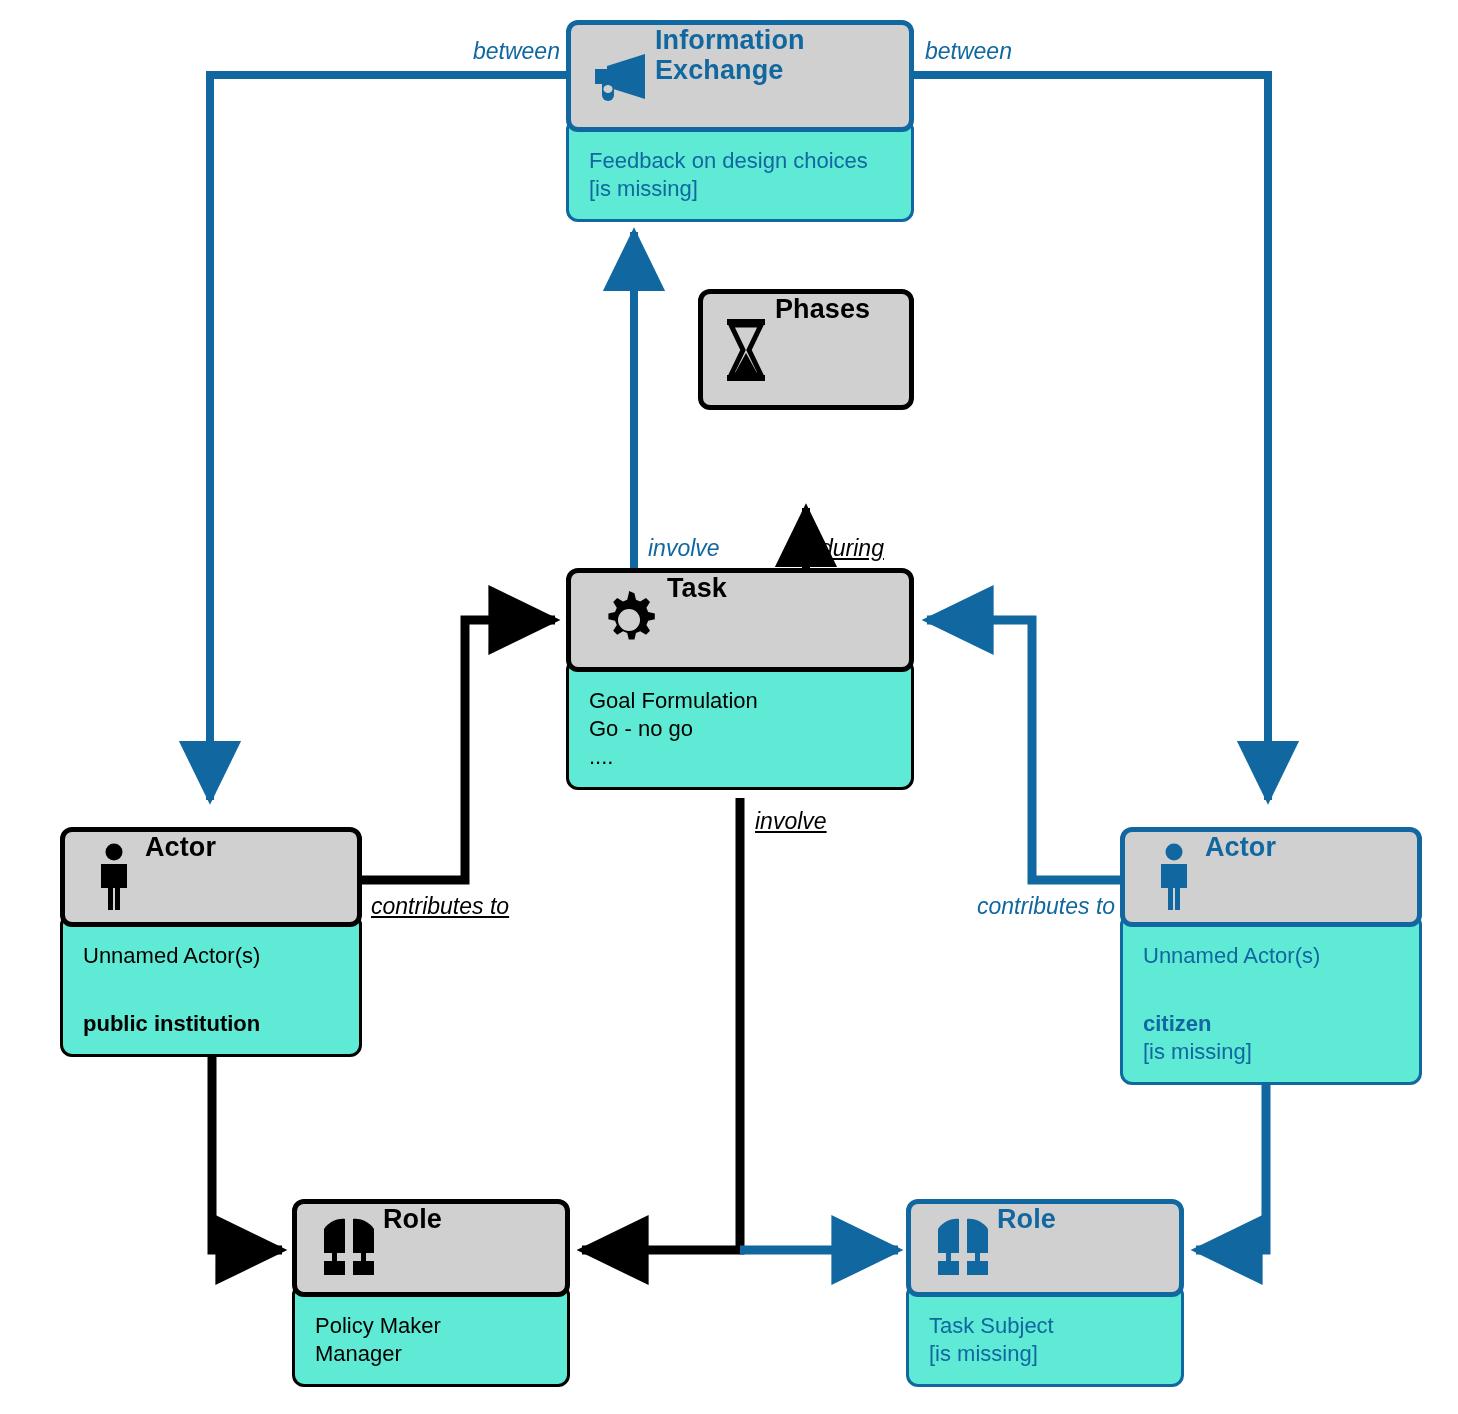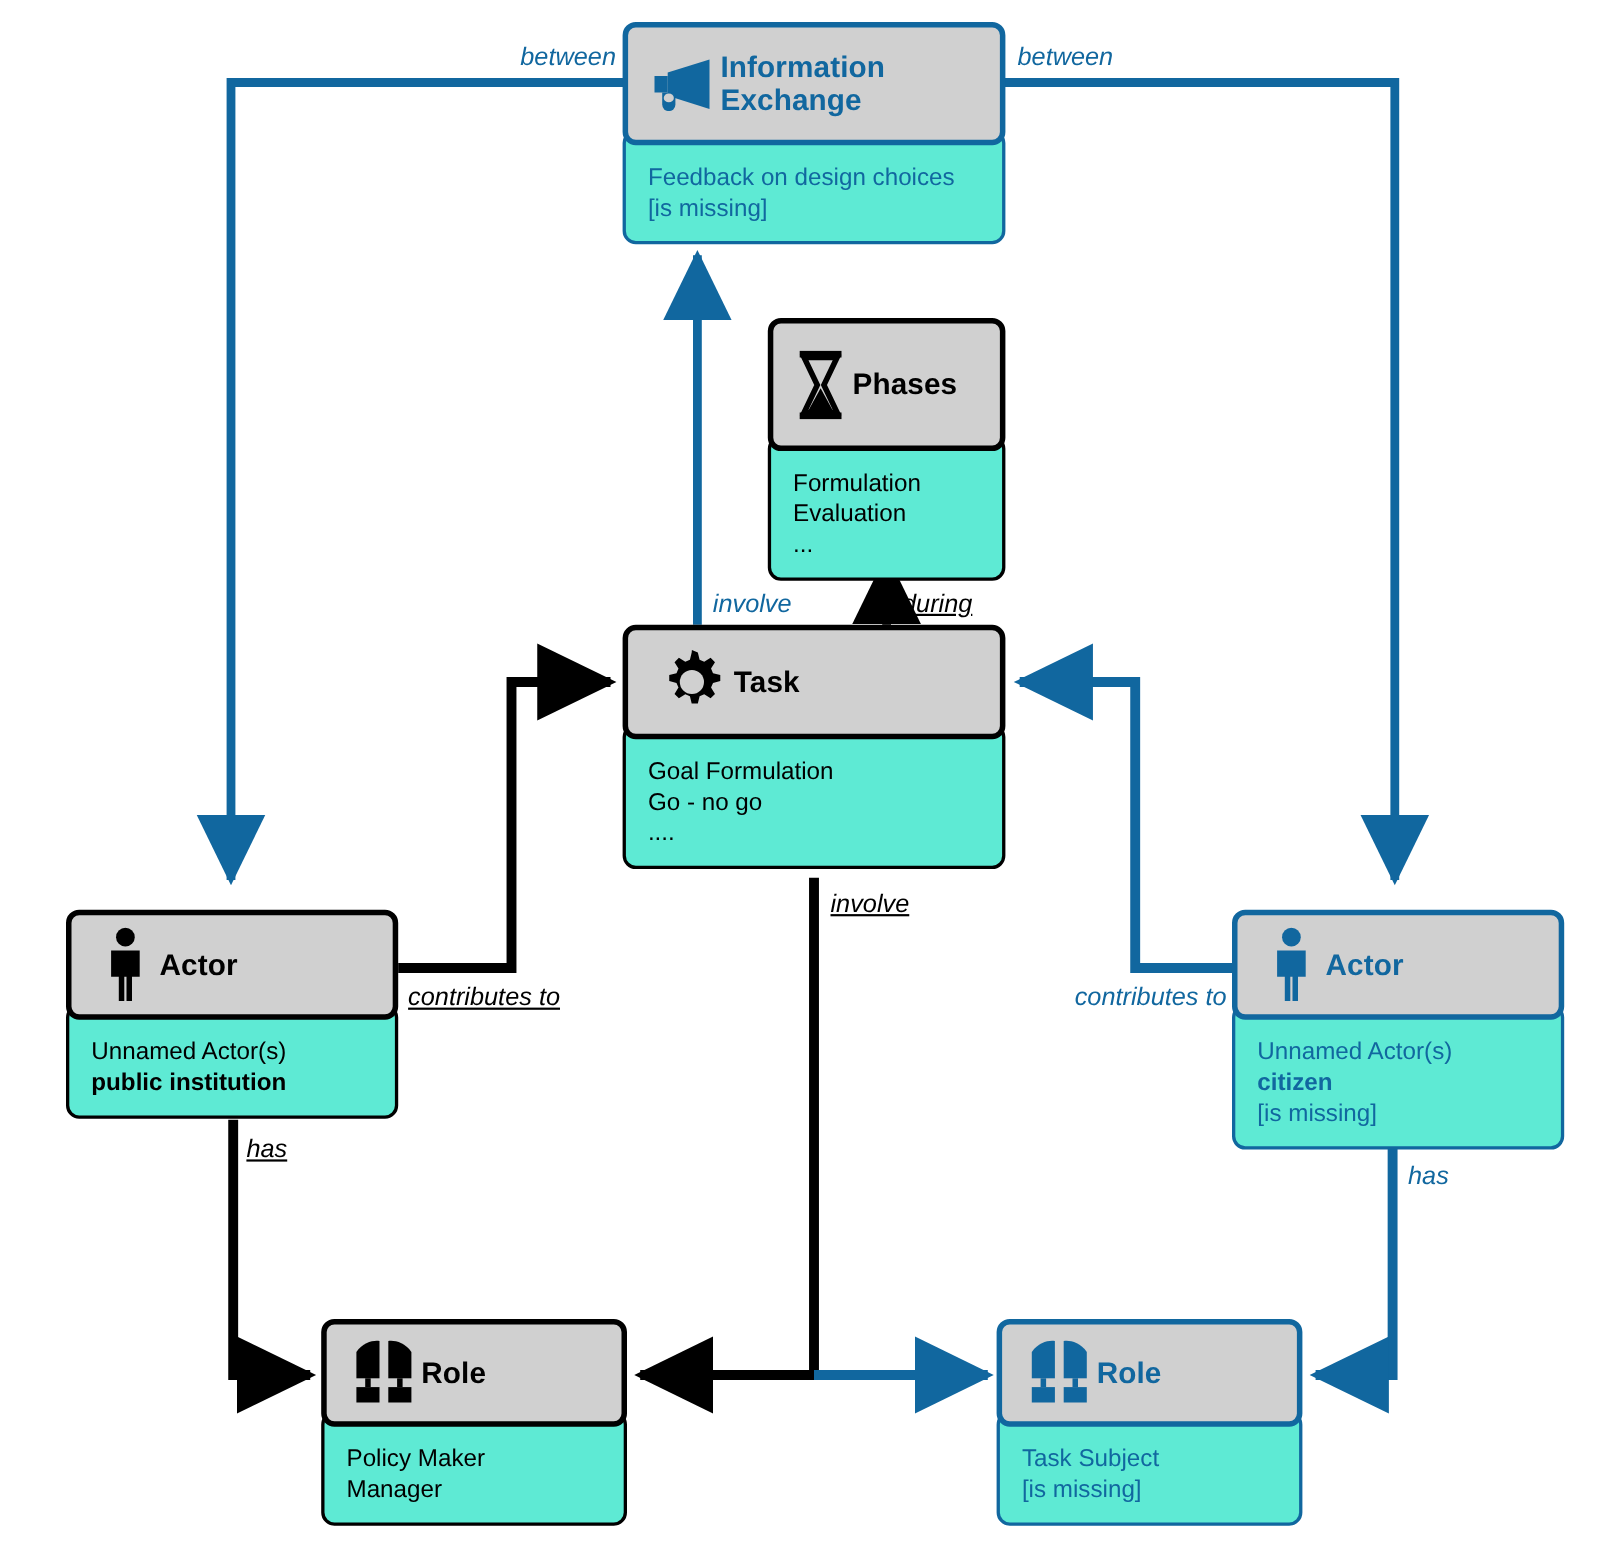--- a/index.html
+++ b/index.html
@@ -4,41 +4,41 @@
 <style>
   html,body{margin:0;padding:0;background:#ffffff;}
   body{font-family:"Liberation Sans", sans-serif;}
   #canvas{position:relative;width:1458px;height:1414px;overflow:hidden;background:#fff;}
   #wires{position:absolute;left:0;top:0;width:1458px;height:1414px;pointer-events:none;}
 
   .node{position:absolute;box-sizing:border-box;}
   .node .hdr{
     box-sizing:border-box;
     background:#d0d0d0;
-    display:flex;align-items:center;
+    display:flex;
     border-radius:12px;
     position:relative;
     z-index:2;
   }
   .node .hdr .ico{display:flex;align-items:center;justify-content:center;flex:0 0 auto;}
   .node .hdr .ttl{font-weight:bold;font-size:27px;letter-spacing:.1px;}
   .node .body{
     box-sizing:border-box;
     background:#5eead4;
     border-radius:12px;
     padding:14px 20px 16px 20px;
     font-size:22px;
     line-height:1.28;
     margin-top:-14px;
     padding-top:26px;
     position:relative;
     z-index:1;
   }
   .node .body div{white-space:nowrap;}
-  .node .body .b{font-weight:bold;}
+  .node .body .b{font-weight:bold;margin-top:40px;}
 
   
   .k .hdr{border:5px solid #000000;}
   .k .body{border:3px solid #000000;color:#000000;}
   .k .hdr .ttl{color:#000000;}
 
   
   .b .hdr{border:5px solid #11679f;}
   .b .body{border:3px solid #11679f;color:#11679f;}
   .b .hdr .ttl{color:#11679f;}
@@ -105,25 +105,20 @@
     <div class="hdr" style="height:121px;padding:0 14px;">
       <span class="ico" style="width:58px;">
         <svg width="48" height="66" viewBox="0 0 48 66" aria-hidden="true">
           <rect x="5" y="2" width="38" height="6" fill="#000"></rect>
           <rect x="5" y="58" width="38" height="6" fill="#000"></rect>
           <path d="M9 8 L39 8 L27 33 L39 58 L9 58 L21 33 Z" fill="none" stroke="#000" stroke-width="5"></path>
           <path d="M13 56 L35 56 L24 36 Z" fill="#000"></path>
         </svg>
       </span>
       <span class="ttl">Phases</span>
-    </div>
-    <div class="body" style="min-height:112px;">
-      <div>Formulation</div>
-      <div>Evaluation</div>
-      <div>...</div>
     </div>
   </div>
 
   <div class="node k" style="left:566px;top:568px;width:348px;">
     <div class="hdr" style="height:104px;padding:0 20px;">
       <span class="ico" style="width:76px;">
         <svg width="62" height="62" viewBox="0 0 62 62" aria-hidden="true">
           <path d="M31 2 l5.4 2.2 1.6 6.6 4.2 1.8 5.8-3.6 4 4 -3.6 5.8 1.8 4.2 6.6 1.6 0 5.6 -6.6 1.6 -1.8 4.2 3.6 5.8 -4 4 -5.8-3.6 -4.2 1.8 -1.6 6.6 -5.6 0 -1.6-6.6 -4.2-1.8 -5.8 3.6 -4-4 3.6-5.8 -1.8-4.2 -6.6-1.6 0-5.6 6.6-1.6 1.8-4.2 -3.6-5.8 4-4 5.8 3.6 4.2-1.8 1.6-6.6 Z" fill="#000"></path>
           <circle cx="31" cy="31" r="11" fill="#d0d0d0"></circle>
         </svg>

